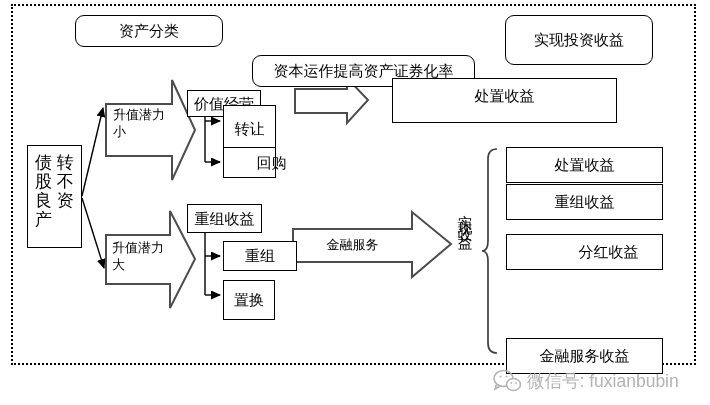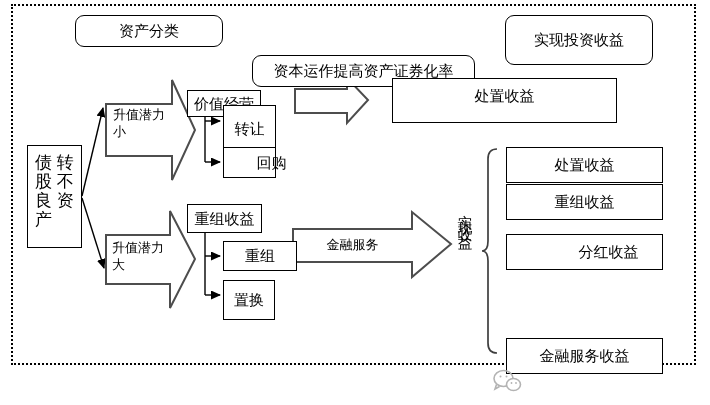--- a/index.html
+++ b/index.html
@@ -145,15 +145,16 @@
   <div id="watermark">
     <svg width="30" height="26" viewBox="0 0 30 26">
       <ellipse cx="11.5" cy="10.5" rx="9.5" ry="8" fill="none" stroke="#b3b3b3" stroke-width="1.6"></ellipse>
       <circle cx="8.5" cy="8.5" r="1" fill="#b3b3b3"></circle>
       <circle cx="14.5" cy="8.5" r="1" fill="#b3b3b3"></circle>
       <path d="M4.5,16.5 L3,21 L7.5,18.5" fill="none" stroke="#b3b3b3" stroke-width="1.6"></path>
       <ellipse cx="21.5" cy="16.5" rx="7" ry="6" fill="#fff" stroke="#b3b3b3" stroke-width="1.6"></ellipse>
       <circle cx="19.5" cy="15" r="0.9" fill="#b3b3b3"></circle>
       <circle cx="24" cy="15" r="0.9" fill="#b3b3b3"></circle>
     </svg>
+    <span>微信号: fuxianbubin</span>
   </div>
 
 </div>
 
 </body></html>

